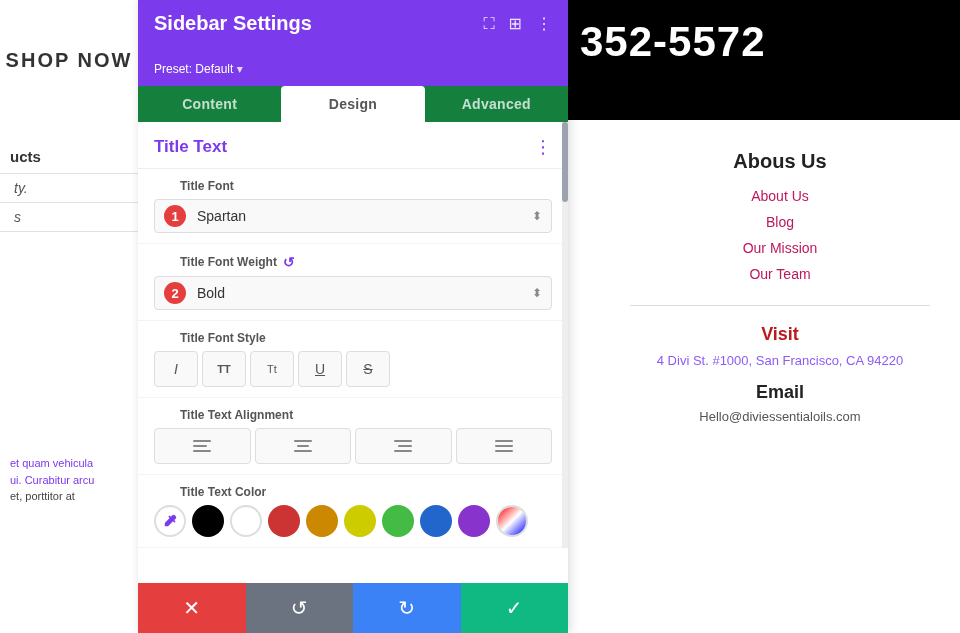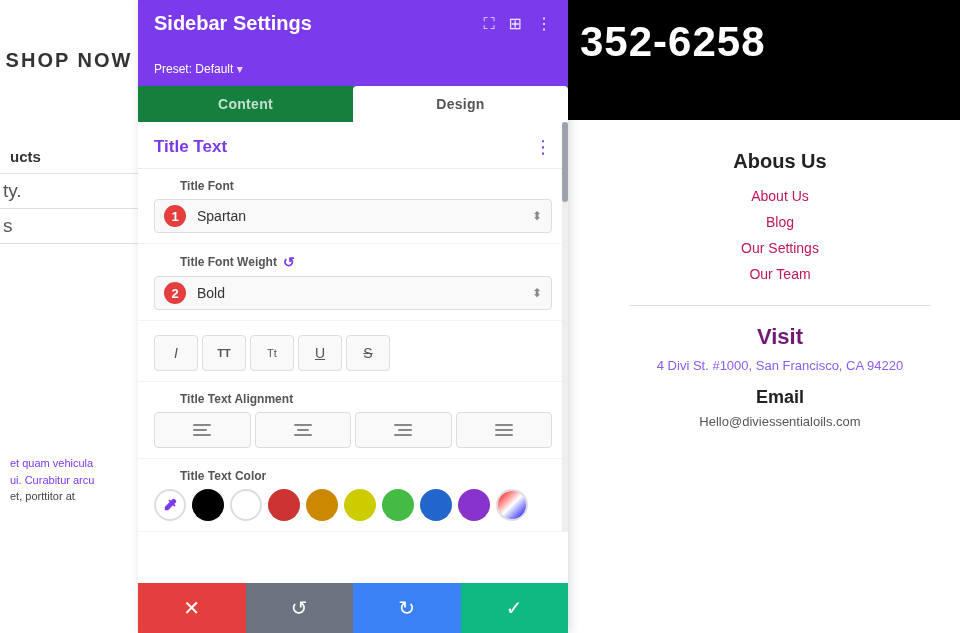--- a/index.html
+++ b/index.html
@@ -62,24 +62,25 @@
     
     .left-nav {
       position: absolute;
       top: 130px;
       left: 0;
       width: 138px;
       z-index: 1;
       padding: 10px 0;
     }
     .left-nav-item {
-      font-size: 19px;
+      font-size: 14px;
       color: #555;
-      padding: 6px 3px;
+      padding: 6px 14px;
       border-bottom: 1px solid #e0e0e0;
+      font-style: italic;
     }
     .left-nav-title {
       font-size: 15px;
       font-weight: 700;
       color: #333;
       padding: 8px 10px;
       border-bottom: 1px solid #e0e0e0;
     }
 
     
@@ -107,23 +108,23 @@
     }
     .right-divider {
       border: none;
       border-top: 1px solid #ddd;
       margin: 18px 0;
     }
     .visit-section {
       text-align: center;
     }
     .visit-title {
-      font-size: 22px;
+      font-size: 18px;
       font-weight: 800;
-      color: #701a75;
+      color: #b91c1c;
       margin-bottom: 8px;
     }
     .visit-address {
       font-size: 13px;
       color: #8b5cf6;
       margin-bottom: 14px;
     }
     .email-title {
       font-size: 18px;
       font-weight: 800;
@@ -434,38 +435,38 @@
 </head>
 <body>
 
 <div class="bg-top-black"></div>
 <div class="bg-main"></div>
 
 <div class="shop-now-area">
   <span class="shop-now-text">shoP Now</span>
 </div>
 
-<div class="phone-area">352-6258</div>
+<div class="phone-area">352-5572</div>
 
 <div class="left-nav">
   <div class="left-nav-title">ucts</div>
   <div class="left-nav-item">ty.</div>
   <div class="left-nav-item">s</div>
 </div>
 
 <div class="bottom-text">
   <span style="color:#7c3aed">et quam vehicula<br>ui. Curabitur arcu</span><br>
   <span style="color:#444">et, porttitor at</span>
 </div>
 
 <div class="right-col">
   <div class="right-section-title">Abous Us</div>
   <a class="right-nav-link">About Us</a>
   <a class="right-nav-link">Blog</a>
-  <a class="right-nav-link">Our Settings</a>
+  <a class="right-nav-link">Our Mission</a>
   <a class="right-nav-link">Our Team</a>
   <hr class="right-divider">
   <div class="visit-section">
     <div class="visit-title">Visit</div>
     <div class="visit-address">4 Divi St. #1000, San Francisco, CA 94220</div>
     <div class="email-title">Email</div>
     <div class="email-address">Hello@diviessentialoils.com</div>
   </div>
 </div>
 
@@ -481,20 +482,21 @@
       </div>
     </div>
     <div class="panel-preset">
       <span>Preset: Default</span> ▾
     </div>
   </div>
 
   <div class="panel-tabs">
     <div class="panel-tab">Content</div>
     <div class="panel-tab active">Design</div>
+    <div class="panel-tab">Advanced</div>
   </div>
 
   <div class="panel-body">
     <div style="position:relative;">
 
       <div class="section-heading">
         <span class="section-heading-text">Title Text</span>
         <span class="section-heading-dots">⋮</span>
       </div>
 
@@ -525,20 +527,21 @@
             <option>Light</option>
             <option>Regular</option>
             <option selected="">Bold</option>
             <option>Extra Bold</option>
           </select>
           <span class="select-arrow">⬍</span>
         </div>
       </div>
 
       <div class="field-row">
+        <div class="field-label">Title Font Style</div>
         <div class="style-buttons">
           <button class="style-btn">
               <i>I</i>
             </button>
           <button class="style-btn" style="font-size:11px;font-weight:700;">TT</button>
           <button class="style-btn" style="font-size:11px;">Tt</button>
           <button class="style-btn">
               <u>U</u>
             </button>
           <button class="style-btn">

